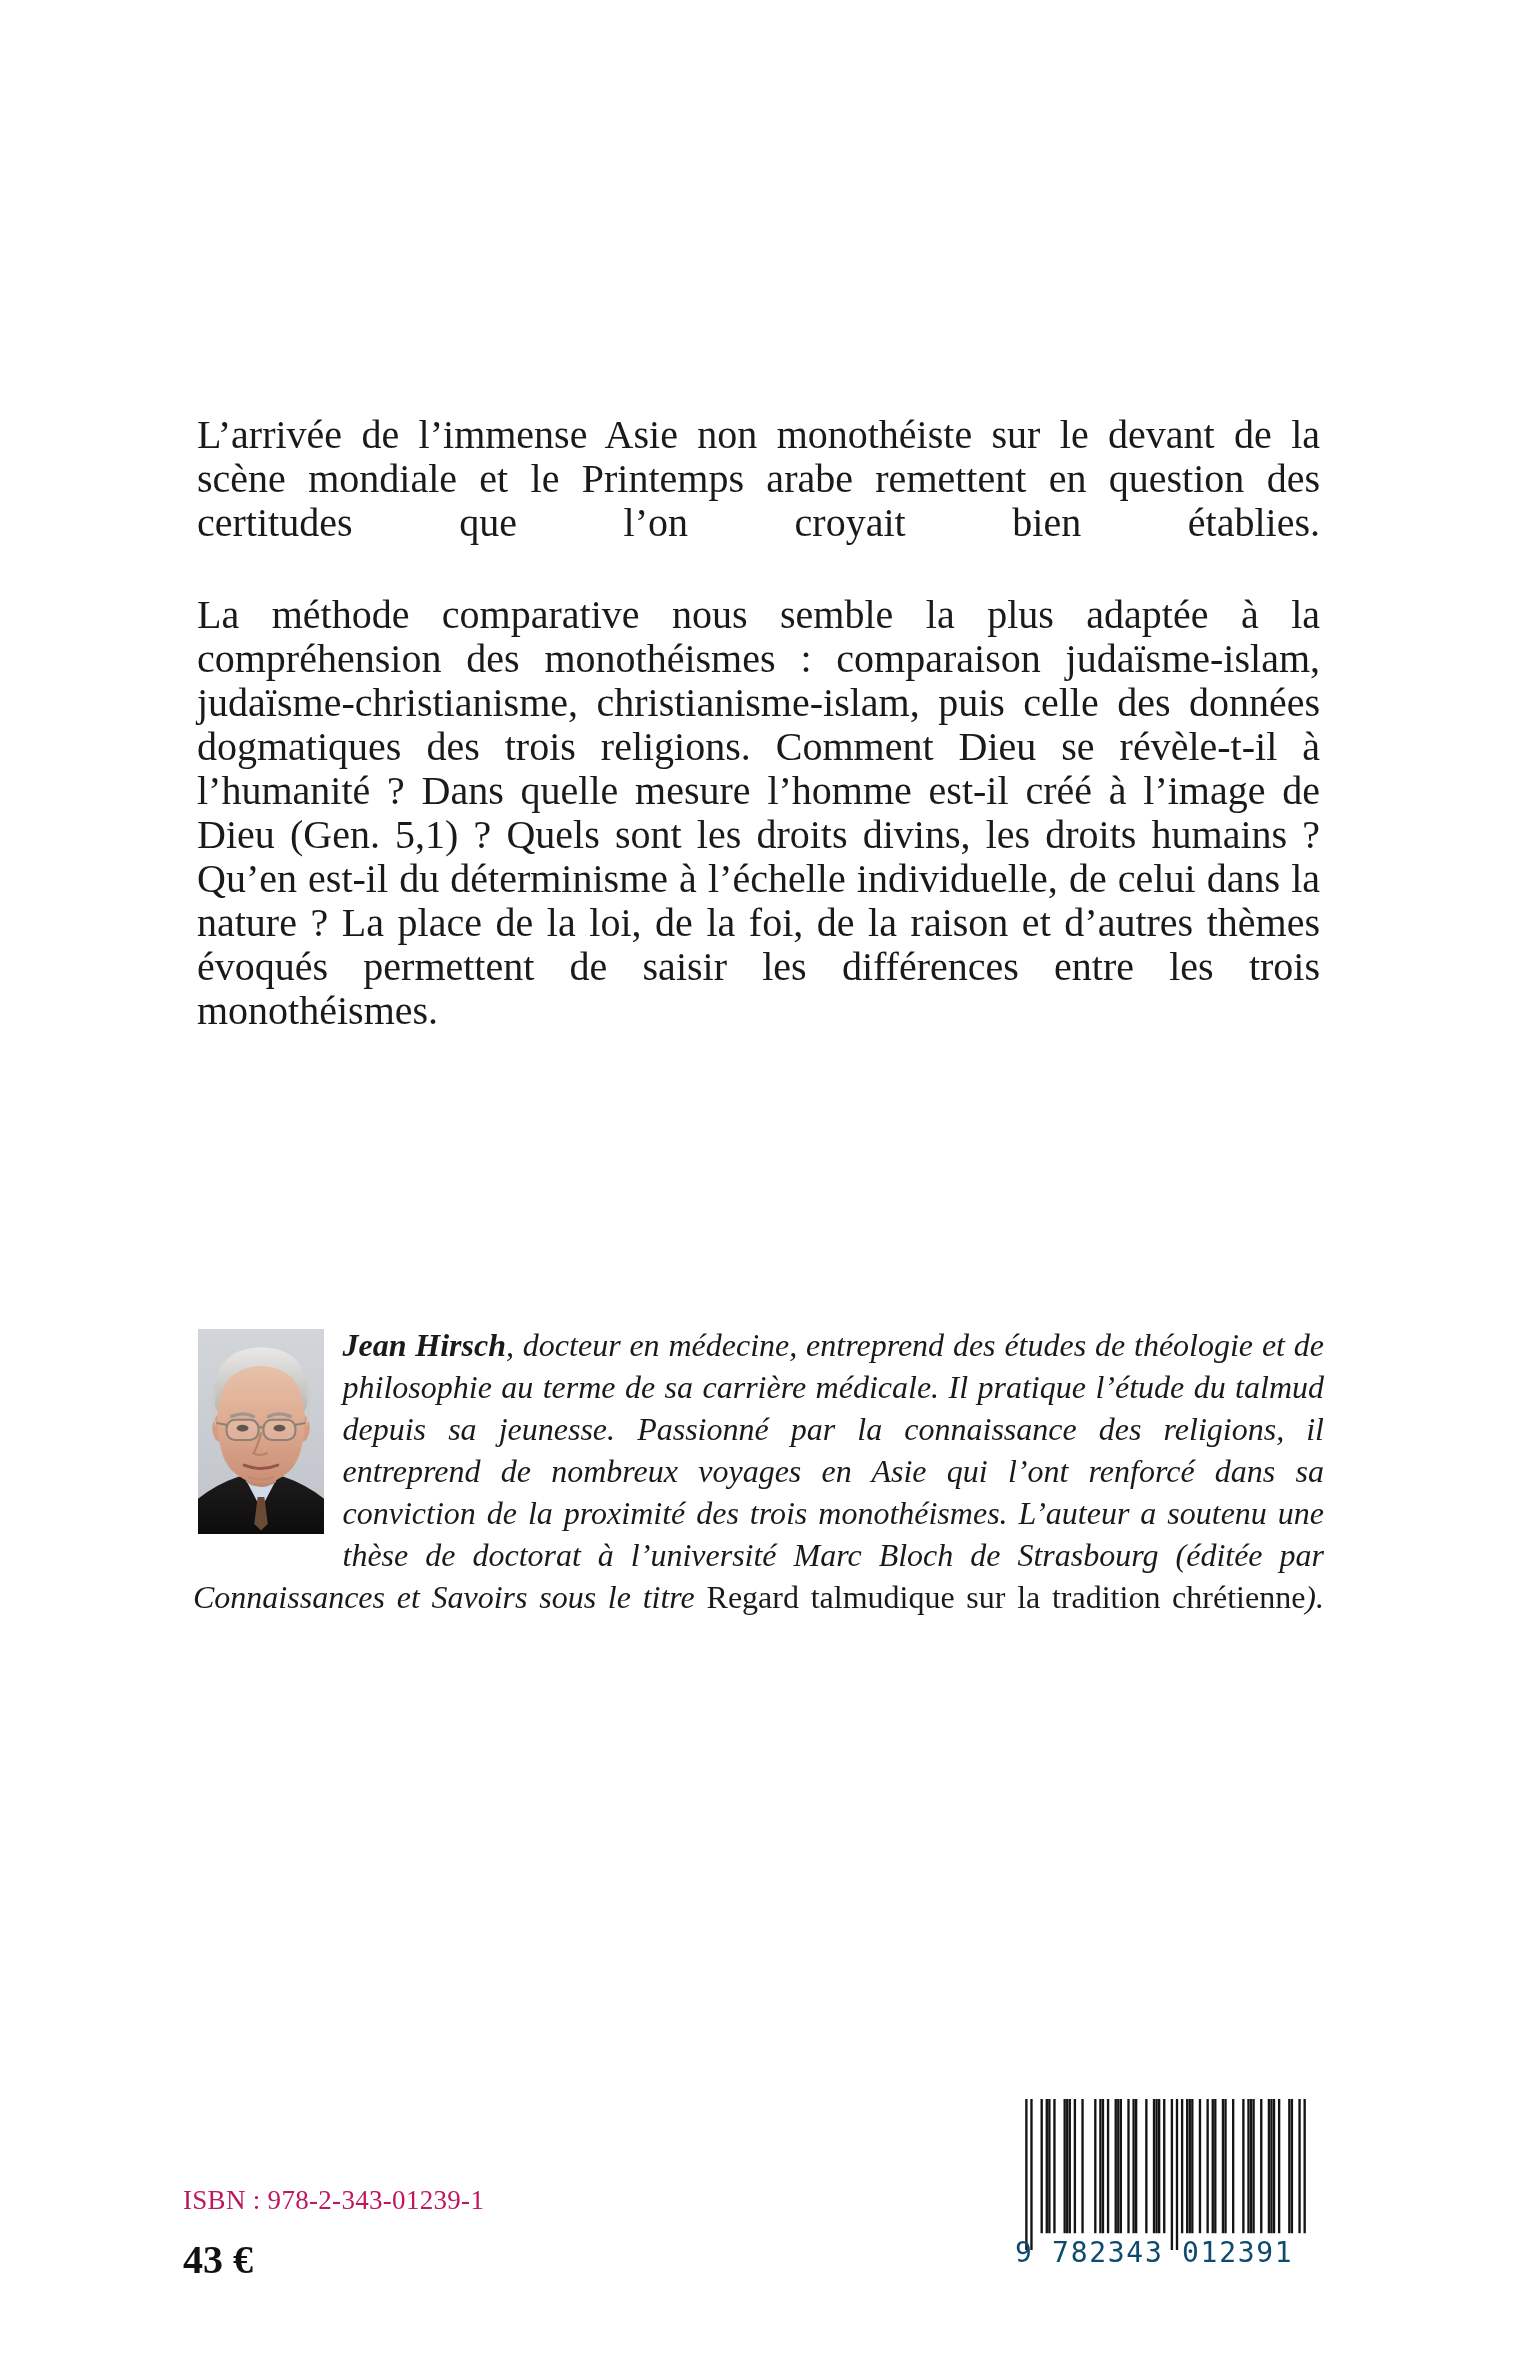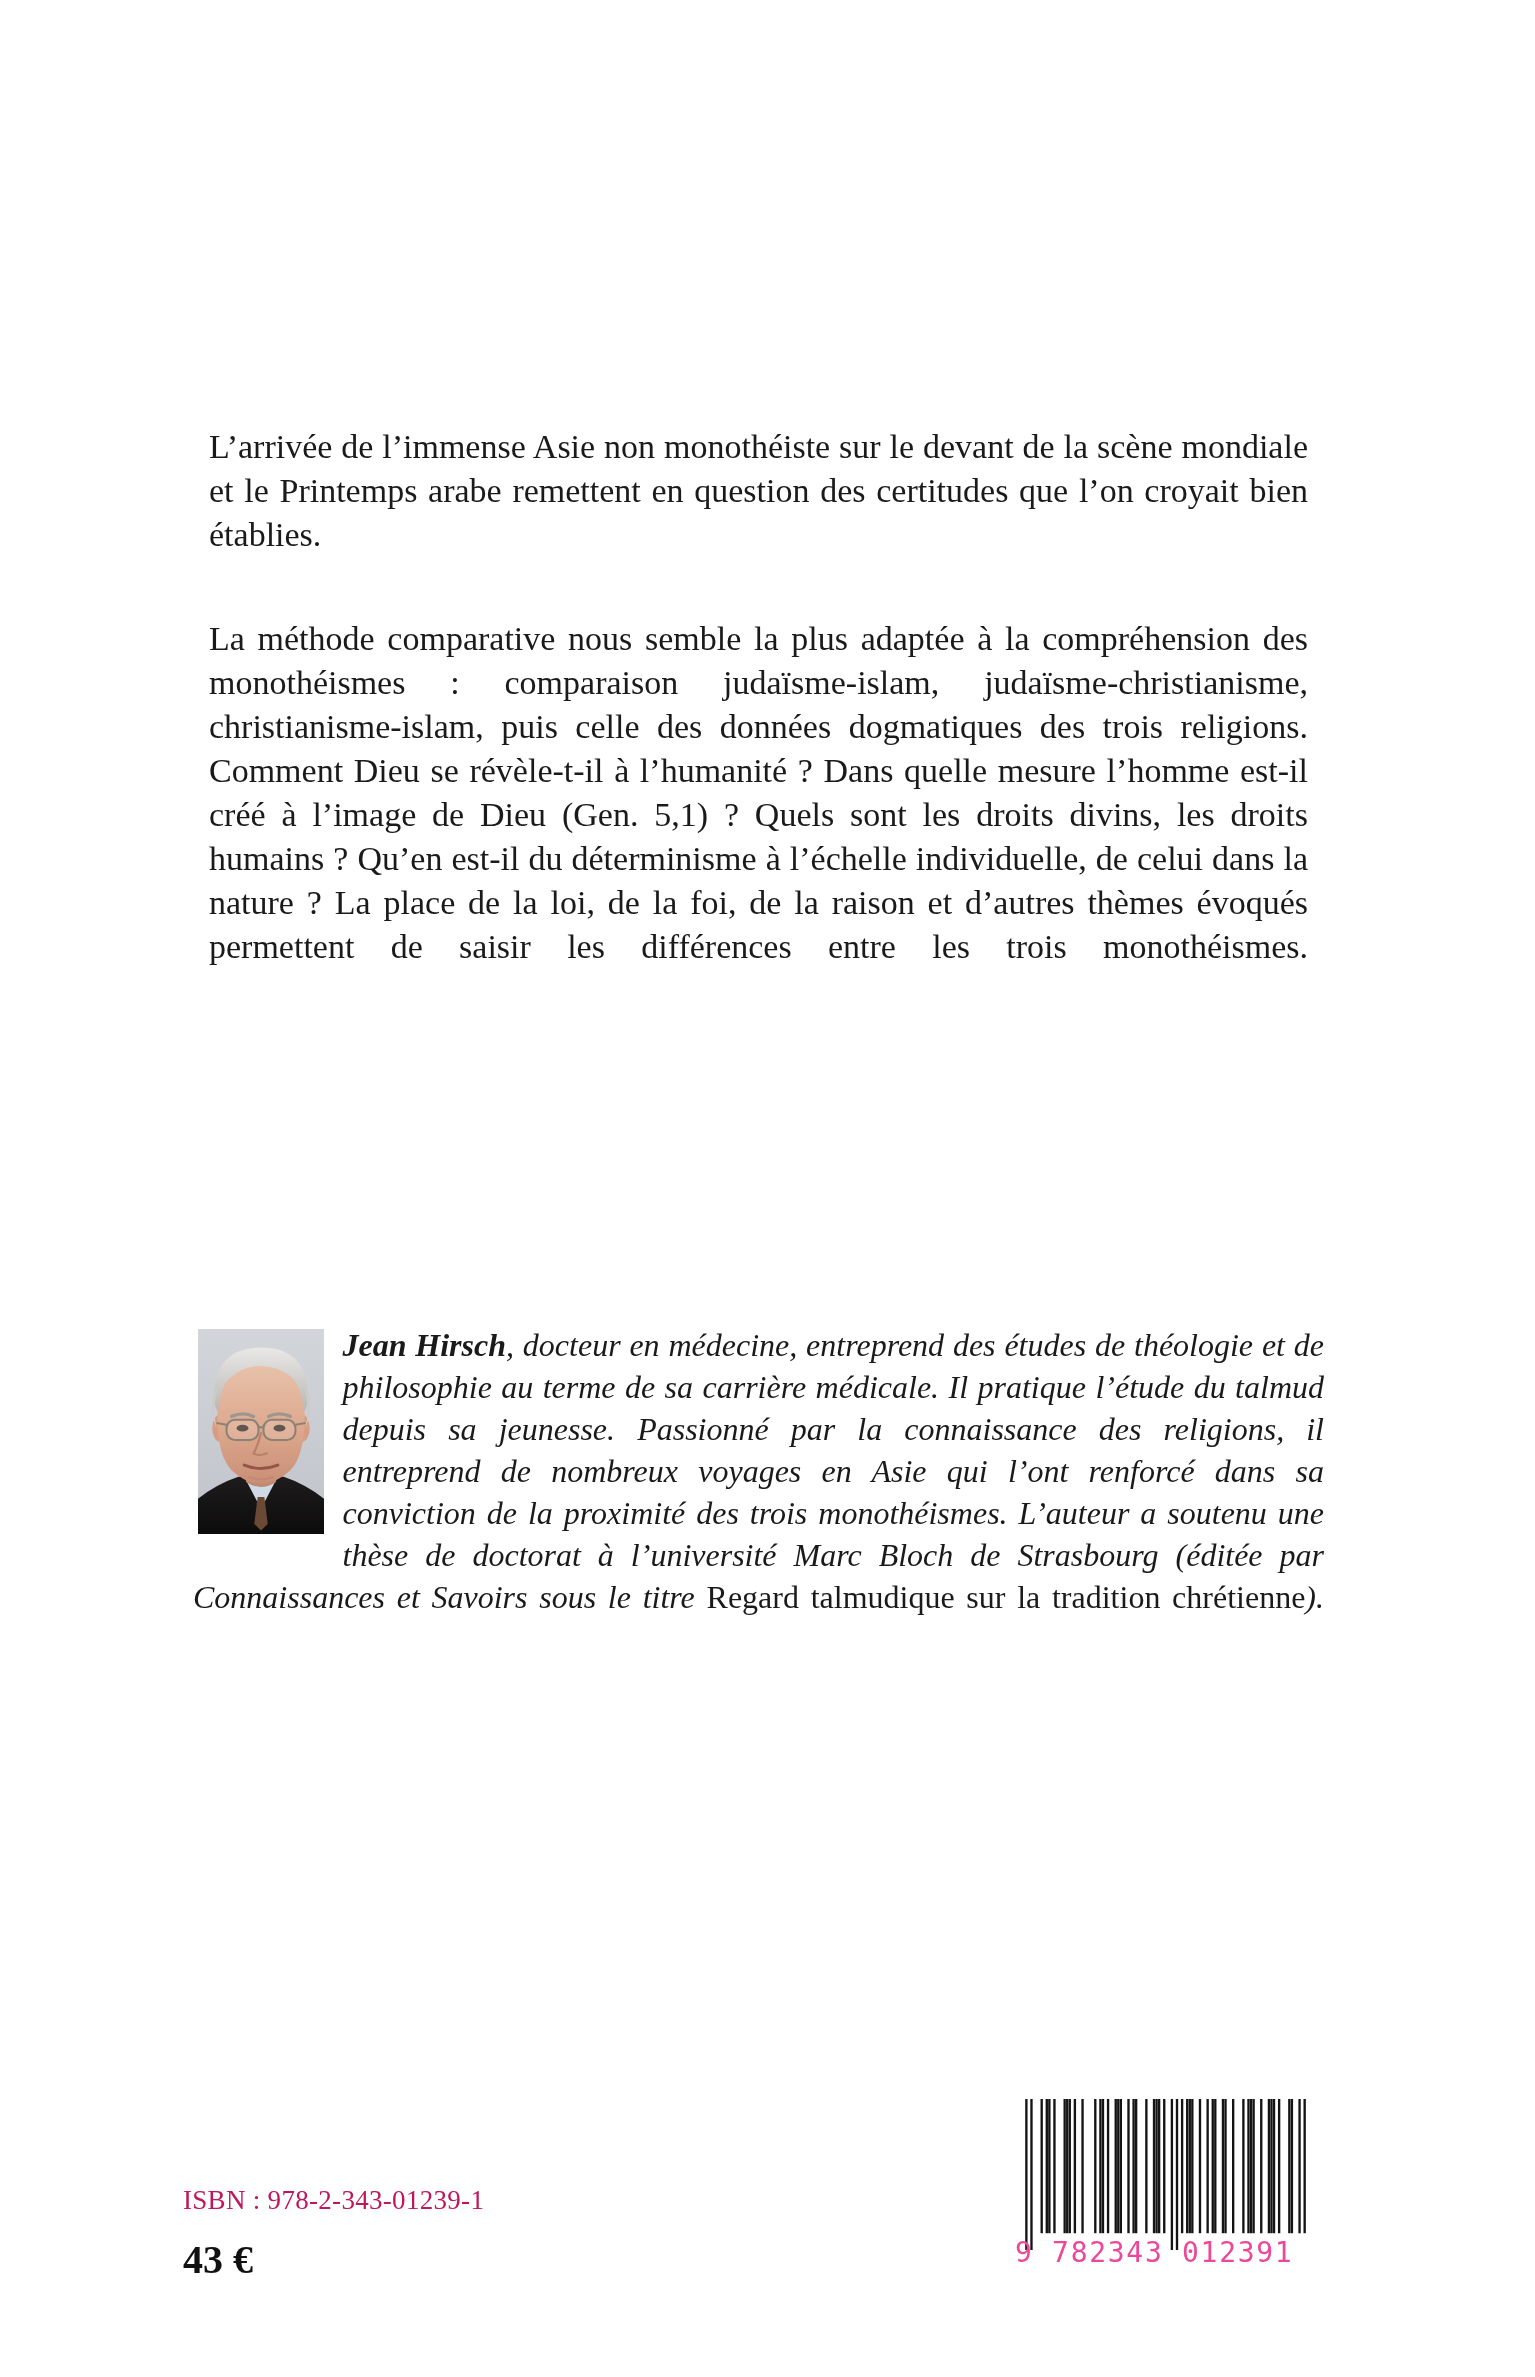--- a/index.html
+++ b/index.html
@@ -36,22 +36,22 @@
   }
 
   
   .blurb {
     position: absolute;
     left: 193px;
     top: 409px;
     width: 1131px;
   }
   .blurb p {
-    margin: 16px;
-    font-size: 34px;
+    margin: 4px;
+    font-size: 40px;
     line-height: 44px;
     text-align: justify;
     text-justify: inter-word;
     hyphens: none;
   }
   
   .blurb p::after {
     content: "";
     display: inline-block;
     width: 100%;
@@ -123,21 +123,21 @@
   }
   .barcode svg { display: block; }
   .barcode-digits {
     position: absolute;
     left: 1015px;
     top: 2236px;
     width: 315px;
     font-family: "DejaVu Sans Mono", "Liberation Mono", monospace;
     font-size: 28px;
     letter-spacing: 1.7px;
-    color: #ec4899;
+    color: #0c4a6e;
     white-space: pre;
   }
 </style>
 </head>
 <body>
 
 <div class="page">
 
 
   <div class="blurb">

